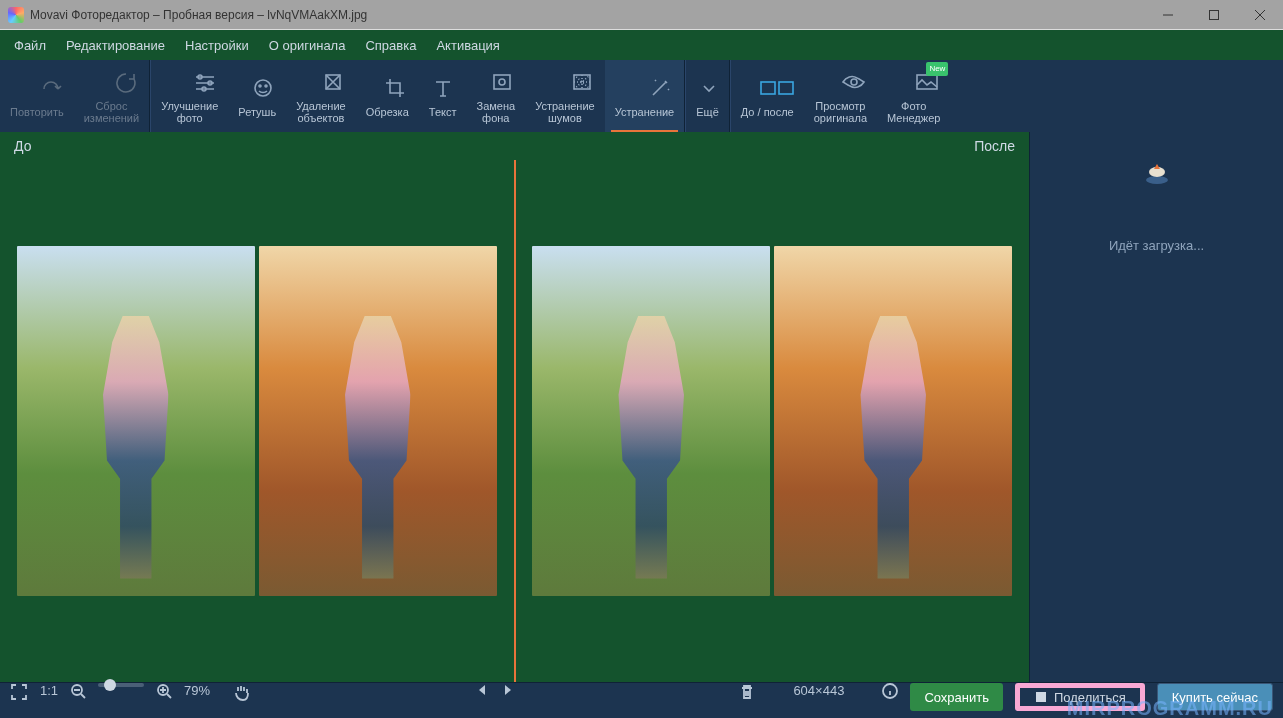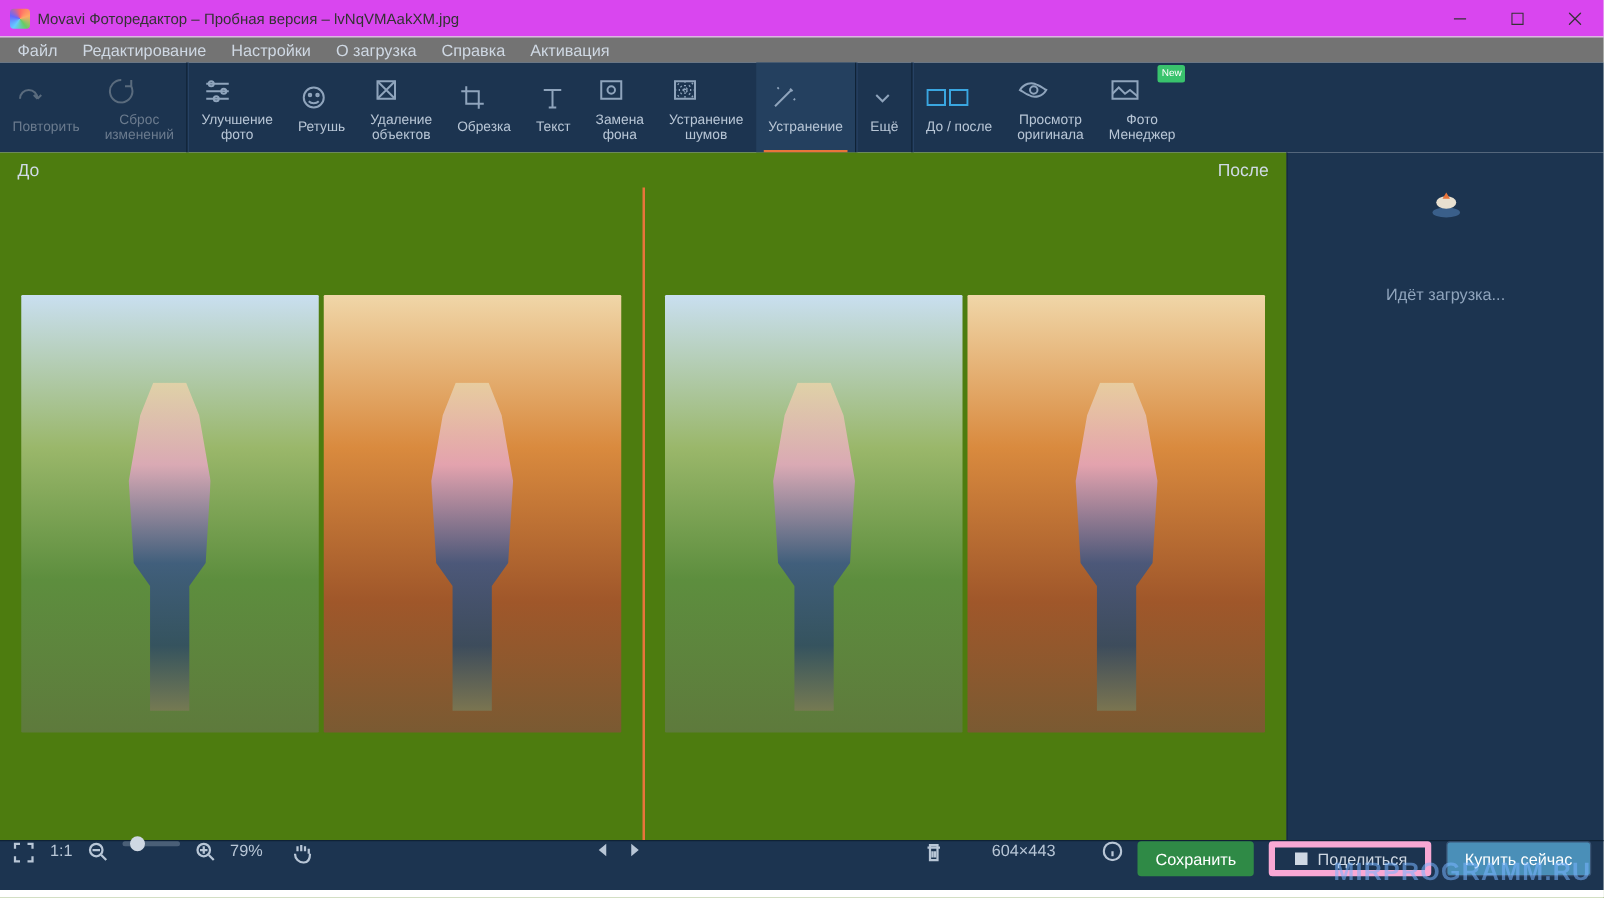--- a/index.html
+++ b/index.html
@@ -1,44 +1,44 @@
 <!DOCTYPE html>
 <html><head>
 <meta charset="utf-8">
 <style>
 * { margin:0; padding:0; box-sizing:border-box; font-family:"Segoe UI",Arial,sans-serif; }
 html,body { width:1283px; height:718px; overflow:hidden; background:#fff; }
 
 
-.titlebar { height:30px; background:#d946ef; display:flex; align-items:center; padding-left:8px; border-bottom:1px solid #ddd; }
+.titlebar { height:30px; background:#a3a3a3; display:flex; align-items:center; padding-left:8px; border-bottom:1px solid #ddd; }
 .titlebar .logo { width:16px; height:16px; margin-right:6px; border-radius:3px; background:conic-gradient(#f66,#fa6,#6c6,#6cf,#66f,#f66); }
 .titlebar .title { font-size:12px; color:#333; }
 .titlebar .spacer { flex:1; }
 .winbtn { width:46px; height:30px; display:flex; align-items:center; justify-content:center; color:#333; }
 
 
-.menubar { height:20px; background:#737373; display:flex; align-items:center; padding:0 4px; }
+.menubar { height:30px; background:#14532d; display:flex; align-items:center; padding:0 4px; }
 .menuitem { color:#cfd8e3; font-size:13px; padding:4px 10px; cursor:pointer; }
 
 
 .toolbar { height:72px; background:#1c3450; display:flex; }
-.tool { display:flex; flex-direction:column; align-items:flex-start; justify-content:center; padding:4px 10px; color:#b8c6d6; font-size:11px; text-align:center; line-height:12px; cursor:pointer; position:relative; }
+.tool { display:flex; flex-direction:column; align-items:flex-end; justify-content:center; padding:4px 10px; color:#b8c6d6; font-size:11px; text-align:center; line-height:12px; cursor:pointer; position:relative; }
 .tool .ticon { height:28px; display:flex; align-items:center; justify-content:center; margin-bottom:4px; }
 .tool .ticon svg { stroke:#8fa4bc; fill:none; stroke-width:1.6; }
 .tool.active { background:#24405f; }
 .tool.active::after { content:""; position:absolute; left:6px; right:6px; bottom:0; height:2px; background:#e8743b; }
 .tool.disabled { color:#6b7b8e; }
 .tool.disabled .ticon svg { stroke:#5a6b7d; }
 .tsep { width:0; border-left:1px solid #0f2236; border-right:1px solid #2a456a; }
 .newbadge { position:absolute; top:2px; right:2px; background:#39c36d; color:#fff; font-size:8px; padding:1px 3px; border-radius:2px; }
 .tool .tlabel { white-space:pre-line; }
 
 
 .workspace { height:calc(718px - 30px - 26px - 72px - 40px); display:flex; }
-.canvas { flex:1; background:#4d7c0f; position:relative; display:flex; flex-direction:column; }
+.canvas { flex:1; background:#14532d; position:relative; display:flex; flex-direction:column; }
 .ba-header { height:28px; display:flex; justify-content:space-between; padding:0 14px; align-items:center; }
 .ba-header span { color:#d0dae6; font-size:14px; }
 .canvas-body { flex:1; position:relative; display:flex; }
 .half { flex:1; display:flex; align-items:center; justify-content:center; padding:10px; }
 .divider { width:2px; background:#e8743b; }
 .imgplaceholder { width:480px; height:350px; display:flex; gap:4px; }
 .imgplaceholder .pane { flex:1; border-radius:1px; }
 .pane-green { background:linear-gradient(180deg,#c9dff0 0%,#9ab76a 35%,#5d8e3e 65%,#5e7a3c 100%); position:relative; }
 .pane-orange { background:linear-gradient(180deg,#f0d6a8 0%,#d98a3e 35%,#a0572a 70%,#7a5a32 100%); position:relative; }
 .figure { position:absolute; left:50%; top:20%; transform:translateX(-50%); width:55%; height:75%;
@@ -84,21 +84,21 @@
         <line x1="0" y1="0" x2="10" y2="10" stroke="#333"></line>
         <line x1="10" y1="0" x2="0" y2="10" stroke="#333"></line>
       </svg>
     </div>
 </div>
 
 <div class="menubar">
   <div class="menuitem">Файл</div>
   <div class="menuitem">Редактирование</div>
   <div class="menuitem">Настройки</div>
-  <div class="menuitem">О загрузка</div>
+  <div class="menuitem">О оригинала</div>
   <div class="menuitem">Справка</div>
   <div class="menuitem">Активация</div>
 </div>
 
 <div class="toolbar">
   <div class="tool disabled">
     <div class="ticon">
         <svg width="26" height="22">
           <path d="M6 12a7 7 0 0 1 14 0M20 12l3-3m-3 3l-3-3"></path>
         </svg>

